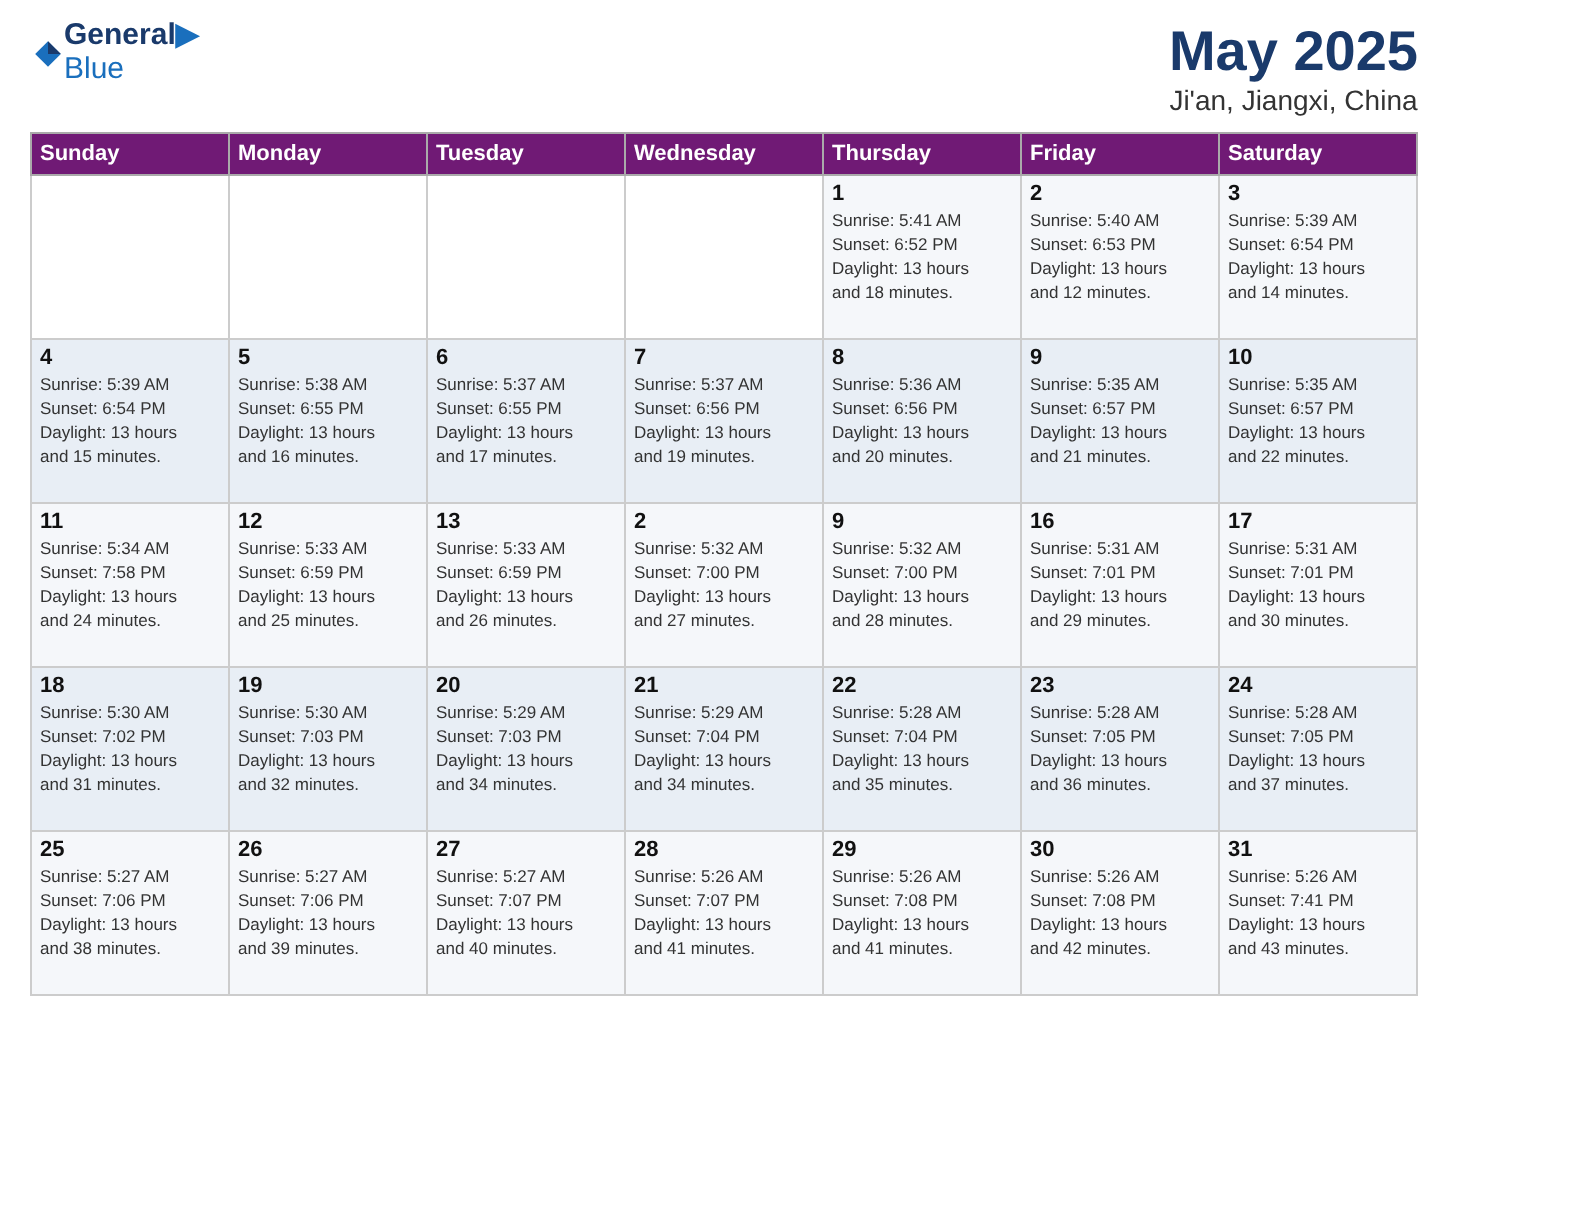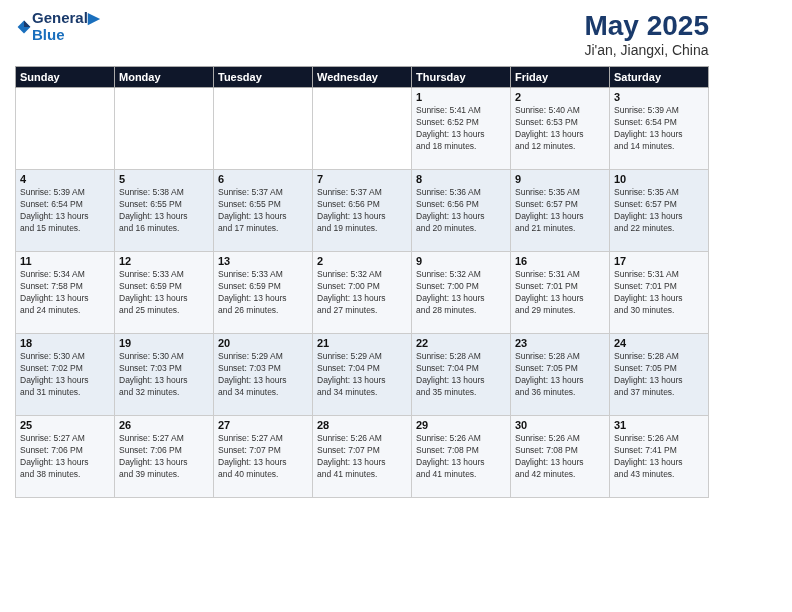--- a/index.html
+++ b/index.html
@@ -24,38 +24,38 @@
     .logo {
       display: flex;
       align-items: center;
     }
     .logo-icon {
       width: 16px;
       height: 16px;
       margin-left: 1px;
     }
     .title-block {
-      text-align: left;
+      text-align: center;
     }
     .title-block .month-year {
       font-size: 28px;
       font-weight: bold;
       color: #1a3a6b;
     }
     .title-block .location {
       font-size: 14px;
       color: #333;
     }
     table {
       width: 100%;
       border-collapse: collapse;
       table-layout: fixed;
     }
     thead th {
-      background: #0f172a;
+      background: #701a75;
       color: #fff;
       font-size: 11px;
       font-weight: bold;
       padding: 4px 4px;
       text-align: left;
       border: 1px solid #aaa;
     }
     tbody td {
       vertical-align: top;
       border: 1px solid #ccc;
@@ -92,21 +92,21 @@
   <div class="header">
     <div class="logo">
       <svg class="logo-icon" viewBox="0 0 20 20" xmlns="http://www.w3.org/2000/svg">
         <polygon points="10,2 18,10 10,18 2,10" fill="#1a6fbd"></polygon>
         <polygon points="10,2 18,10 10,10" fill="#1a3a6b"></polygon>
       </svg>
       <div>
         <div style="font-size:15px;font-weight:bold;color:#1a3a6b;line-height:1.1;">
           <span style="color:#1a3a6b;">General</span><span style="color:#1a6fbd;">▶</span>
         </div>
-        <div style="font-size:15px;font-weight:bold;color:#1a6fbd;line-height:1.1;">Blue</div>
+        <div style="font-size:15px;font-weight:normal;color:#1a6fbd;line-height:1.1;">Blue</div>
       </div>
     </div>
     <div class="title-block">
       <div class="month-year">May 2025</div>
       <div class="location">Ji'an, Jiangxi, China</div>
     </div>
   </div>
 
   <table>
     <thead>

